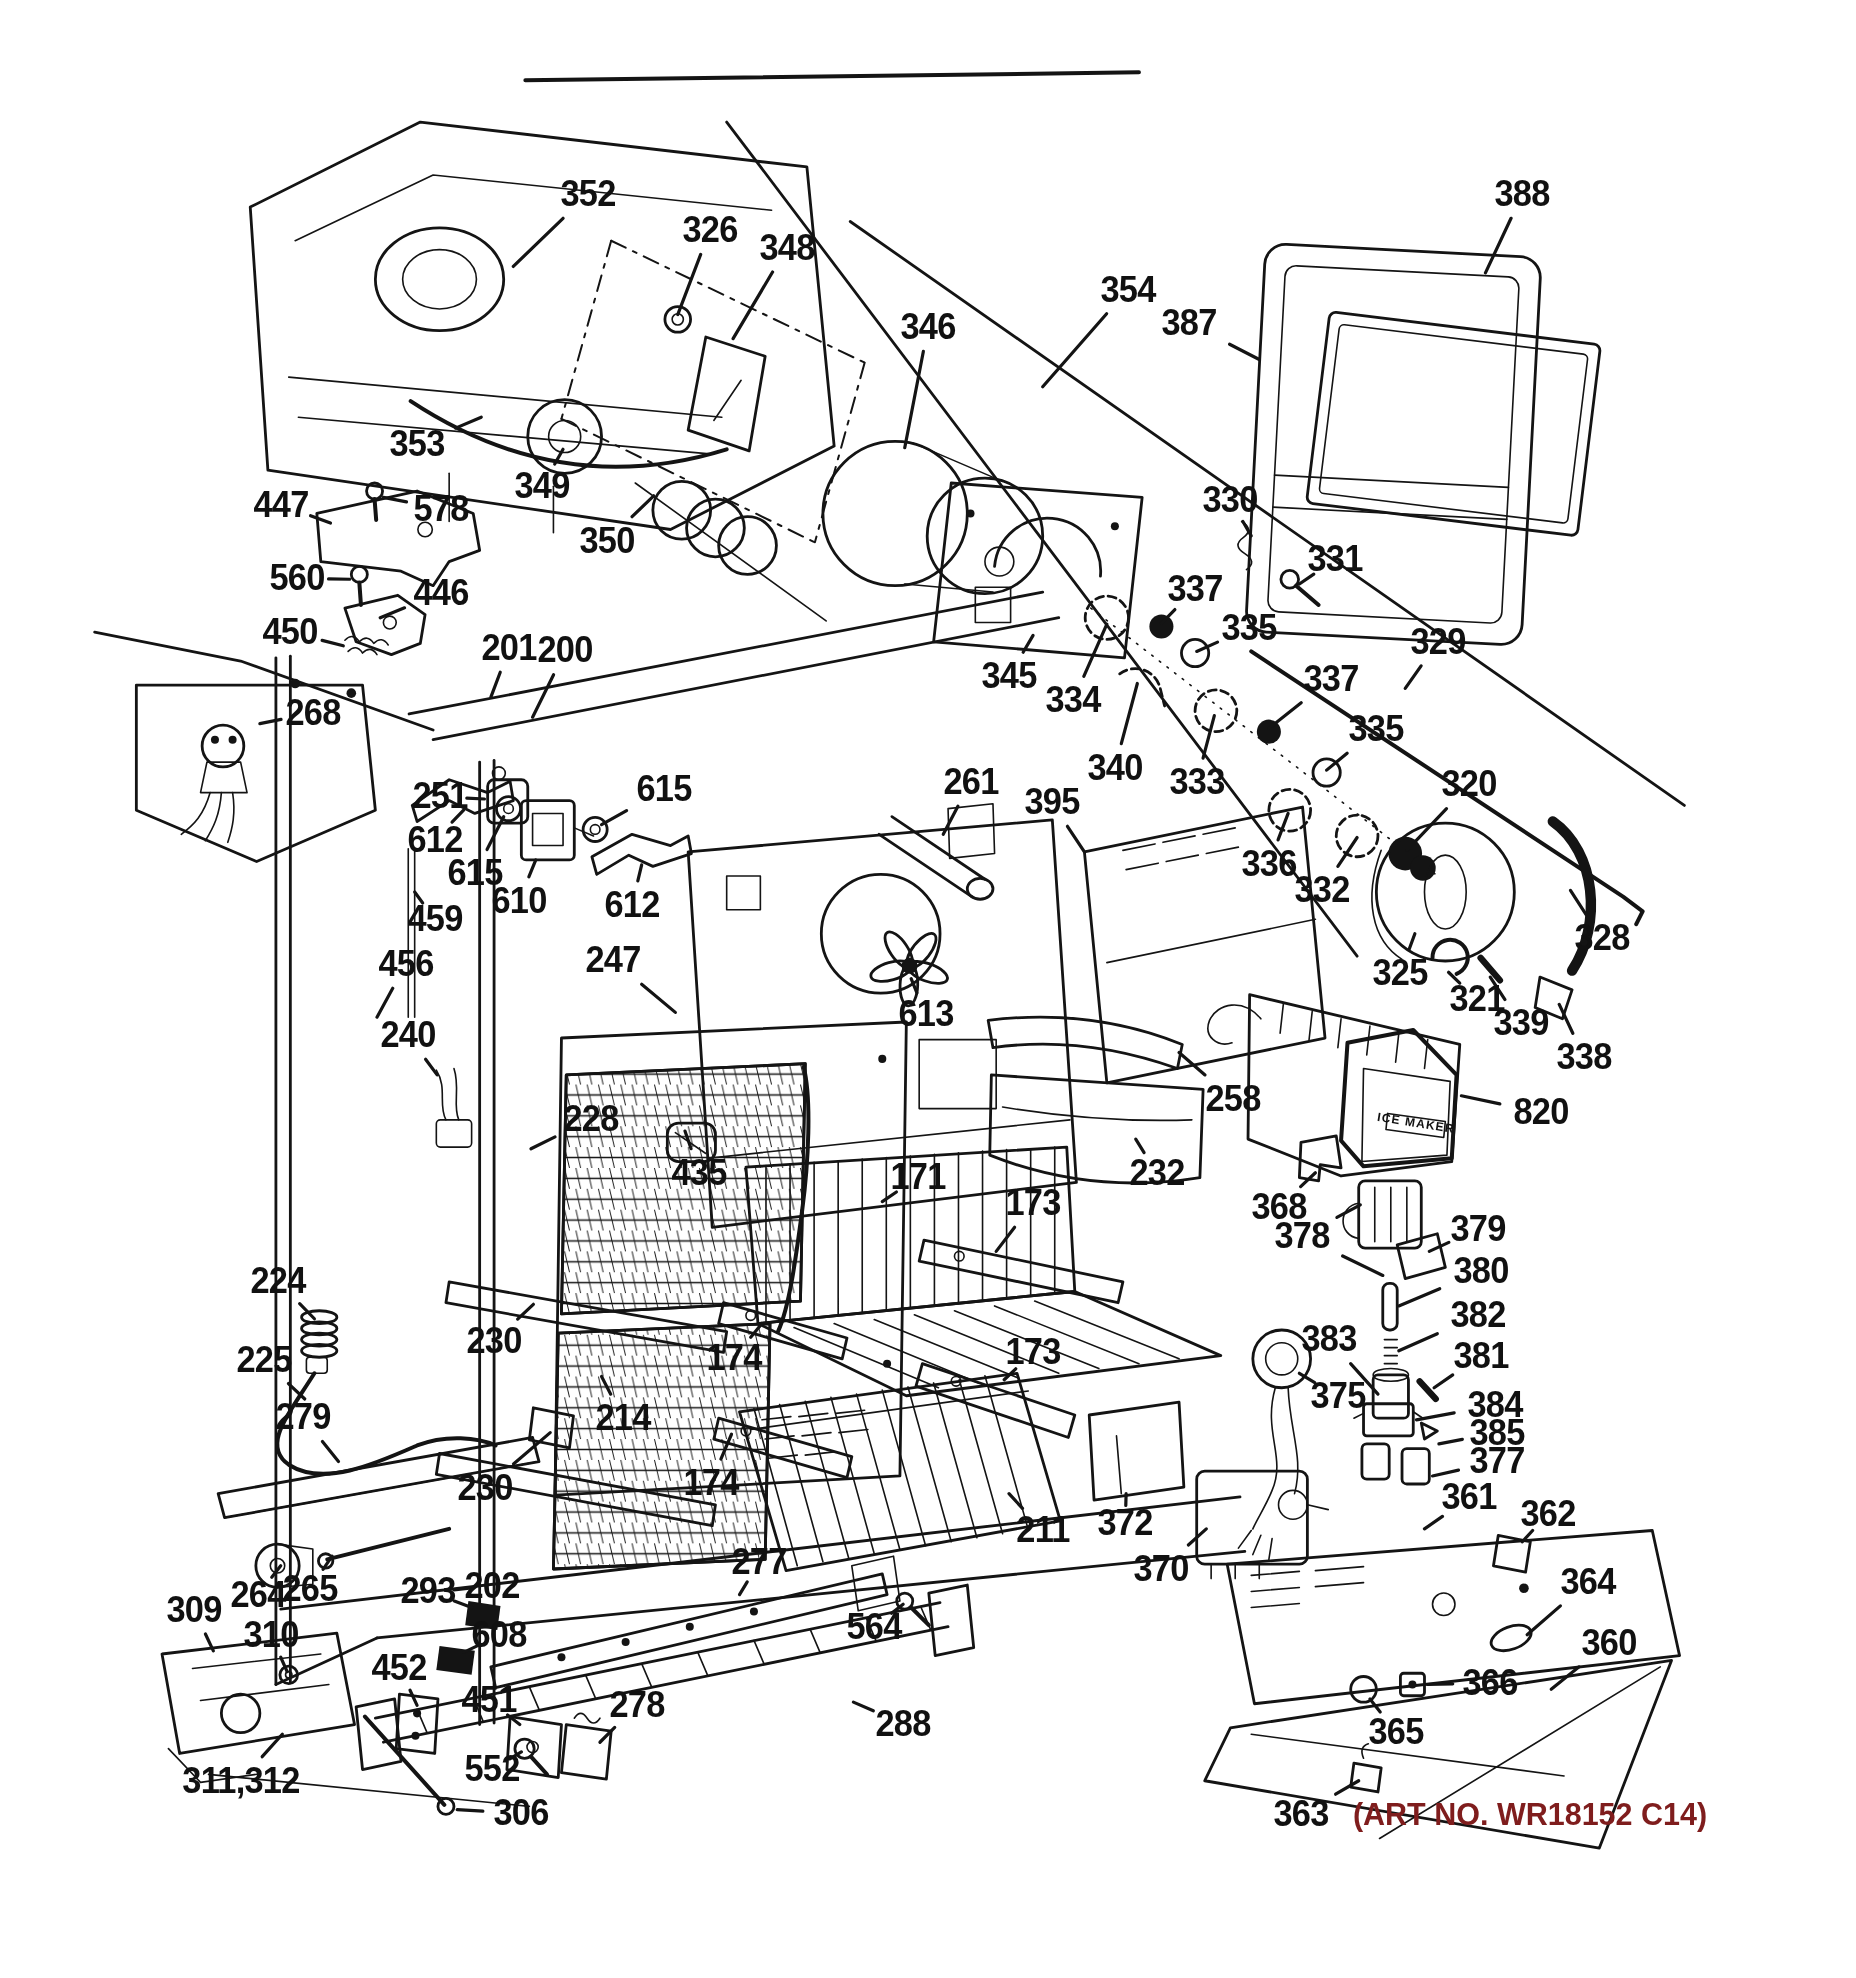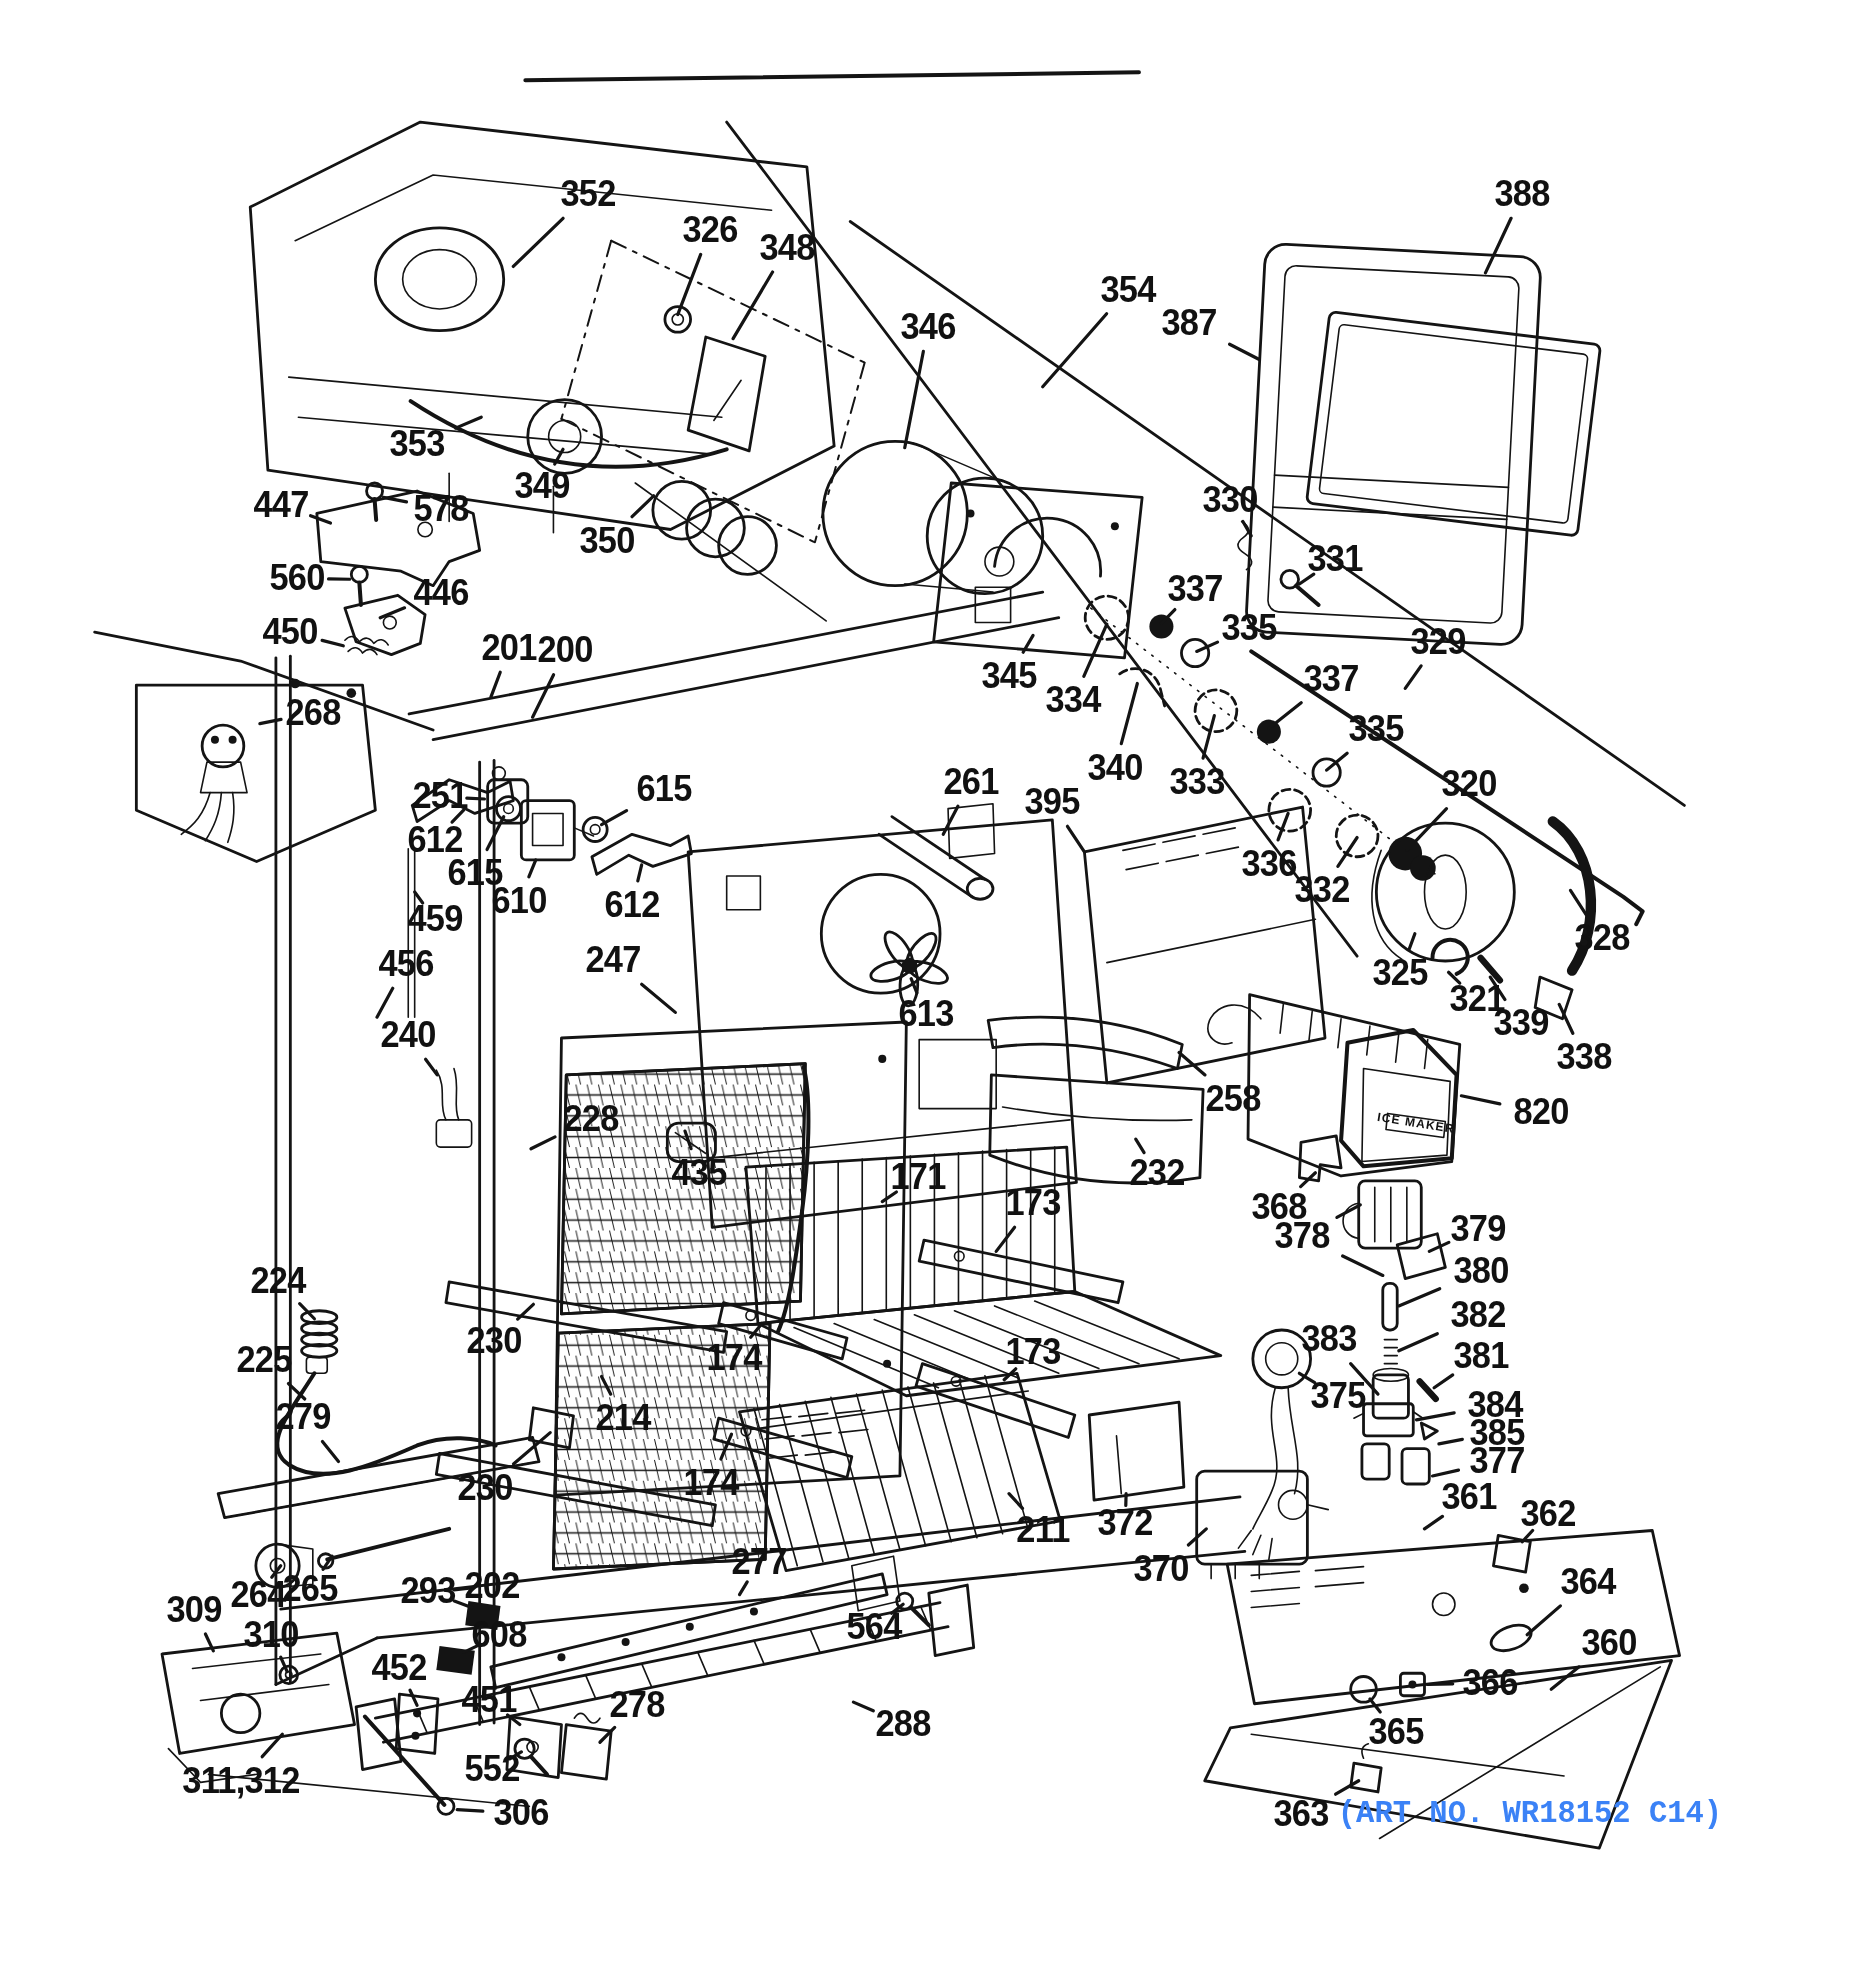--- a/index.html
+++ b/index.html
@@ -14,21 +14,21 @@
   svg.art .dk{fill:#141414;stroke:none;}
   svg.art .dash{stroke-dasharray:20 10 5 10;stroke-width:2.5;}
   svg.art .teeth{stroke-dasharray:10 6;}
   svg.art .fins{fill:url(#fins);}
   #leader-svg{position:absolute;left:0;top:0;width:1856px;height:1979px;pointer-events:none;}
   #leader-svg line{stroke:#141414;stroke-width:4;stroke-linecap:round;}
   #callout-layer{position:absolute;left:0;top:0;width:1856px;height:1979px;pointer-events:none;}
   .callout{position:absolute;transform:translate(-50%,-50%) scaleX(.93);
            font-size:37px;font-weight:700;letter-spacing:-0.8px;color:#111;white-space:nowrap;}
   .artno{position:absolute;left:1530px;top:1814px;transform:translate(-50%,-50%);
-         font-size:30.5px;font-weight:700;color:#3b82f6;white-space:nowrap;font-family:Liberation Mono, monospace;}
+         font-size:30.5px;font-weight:700;color:#7f1d1d;white-space:nowrap;}
   .im-label{position:absolute;left:1416px;top:1123px;transform:translate(-50%,-50%) rotate(9deg);
             font-size:12px;font-weight:700;letter-spacing:1.2px;color:#111;white-space:nowrap;}
 </style>
 </head>
 <body>
 
 <div class="stage">
 
   <svg class="art" viewBox="0 0 2314 2467">
     <defs>

